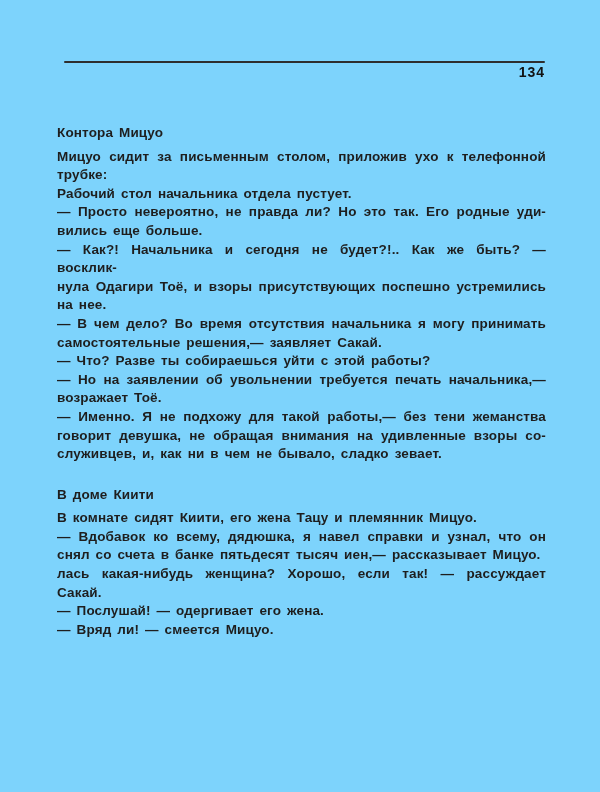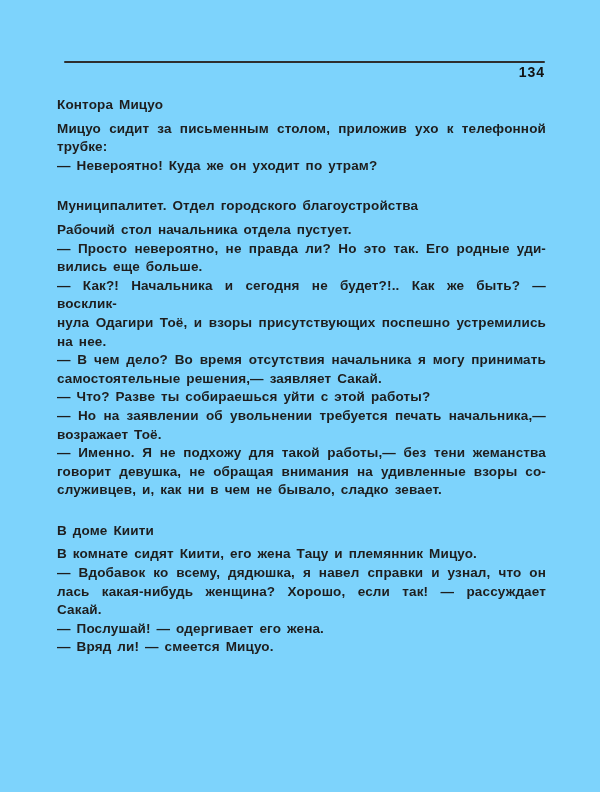--- a/index.html
+++ b/index.html
@@ -31,21 +31,21 @@
     top: 64px;
     right: 55px;
     font-size: 14px;
     font-weight: bold;
     letter-spacing: 1px;
     color: #121212;
   }
   .text-column {
     position: absolute;
     left: 57px;
-    top: 96px;
+    top: 124px;
     width: 489px;
     font-size: 13.5px;
     font-weight: bold;
     line-height: 18.6px;
     letter-spacing: 0.15px;
     word-spacing: 2px;
   }
   .block { margin: 0; }
   .block.heading {
     margin: 22px 0 5px 0;
@@ -70,26 +70,20 @@
   <div class="page-number">134</div>
   <div class="text-column">
       <div class="block heading">
         <div class="line">Контора Мицуо</div>
       </div>
       <div class="block para">
         <div class="line j">Мицуо сидит за письменным столом, приложив ухо к телефонной</div>
         <div class="line">трубке:</div>
       </div>
       <div class="block para">
-        <div class="line">— Невероятно! Куда же он уходит по утрам?</div>
-      </div>
-      <div class="block heading">
-        <div class="line">Муниципалитет. Отдел городского благоустройства</div>
-      </div>
-      <div class="block para">
         <div class="line">Рабочий стол начальника отдела пустует.</div>
       </div>
       <div class="block para">
         <div class="line j">— Просто невероятно, не правда ли? Но это так. Его родные уди-</div>
         <div class="line">вились еще больше.</div>
       </div>
       <div class="block para">
         <div class="line j">— Как?! Начальника и сегодня не будет?!.. Как же быть? — восклик-</div>
         <div class="line j">нула Одагири Тоё, и взоры присутствующих поспешно устремились</div>
         <div class="line">на нее.</div>
@@ -111,20 +105,21 @@
         <div class="line">служивцев, и, как ни в чем не бывало, сладко зевает.</div>
       </div>
       <div class="block heading">
         <div class="line">В доме Киити</div>
       </div>
       <div class="block para">
         <div class="line">В комнате сидят Киити, его жена Тацу и племянник Мицуо.</div>
       </div>
       <div class="block para">
         <div class="line j">— Вдобавок ко всему, дядюшка, я навел справки и узнал, что он</div>
+        <div class="line">снял со счета в банке пятьдесят тысяч иен,— рассказывает Мицуо.</div>
       </div>
       <div class="block para">
         <div class="line j">лась какая-нибудь женщина? Хорошо, если так! — рассуждает</div>
         <div class="line">Сакай.</div>
       </div>
       <div class="block para">
         <div class="line">— Послушай! — одергивает его жена.</div>
       </div>
       <div class="block para">
         <div class="line">— Вряд ли! — смеется Мицуо.</div>

